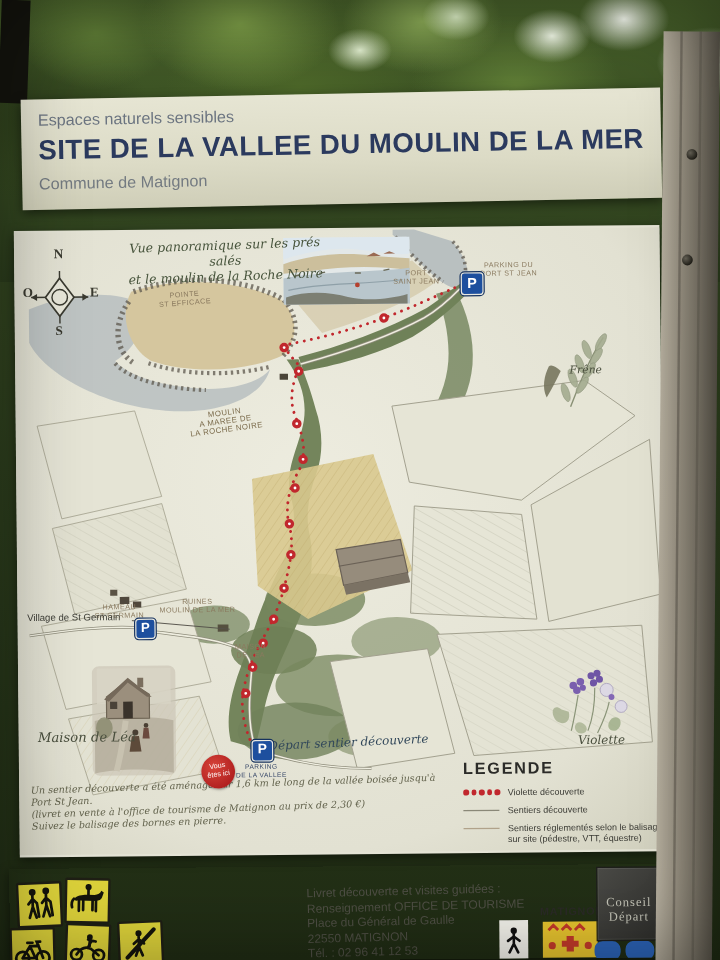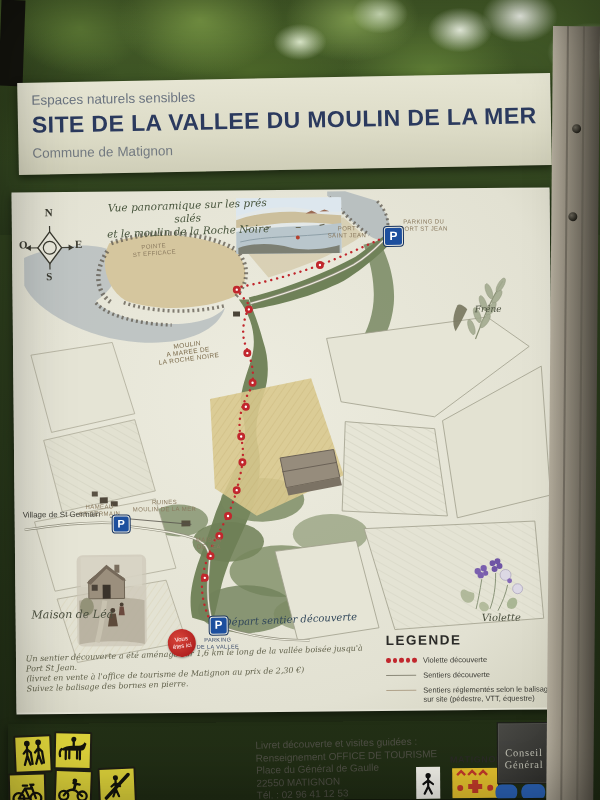--- a/index.html
+++ b/index.html
@@ -465,21 +465,21 @@
       <svg viewBox="0 0 46 30" width="46" height="31">
         <rect width="46" height="30" fill="#e6c32e"></rect>
         <path d="M5,7 L9,3 L13,7 M16,7 L20,3 L24,7 M27,7 L31,3 L35,7" stroke="#c23a2a" stroke-width="2.4" fill="none"></path>
         <path d="M20,12 h6 v4 h4 v5 h-4 v4 h-6 v-4 h-4 v-5 h4 z" fill="#c23a2a"></path>
         <circle cx="8" cy="20" r="3" fill="#c23a2a"></circle>
           <circle cx="38" cy="20" r="3" fill="#c23a2a"></circle>
       </svg>
     </div>
     <div class="conseil">
       <div>Conseil</div>
-      <div>Général</div>
+      <div>Départ</div>
     </div>
     <div class="blue-logo">
       <svg viewBox="0 0 52 16" width="52" height="16">
         <rect x="0" y="0" width="22" height="16" rx="7" fill="#2b62b5"></rect>
         <rect x="26" y="0" width="24" height="16" rx="7" fill="#2b62b5"></rect>
       </svg>
     </div>
   </div>
 
   <div class="post-right">

